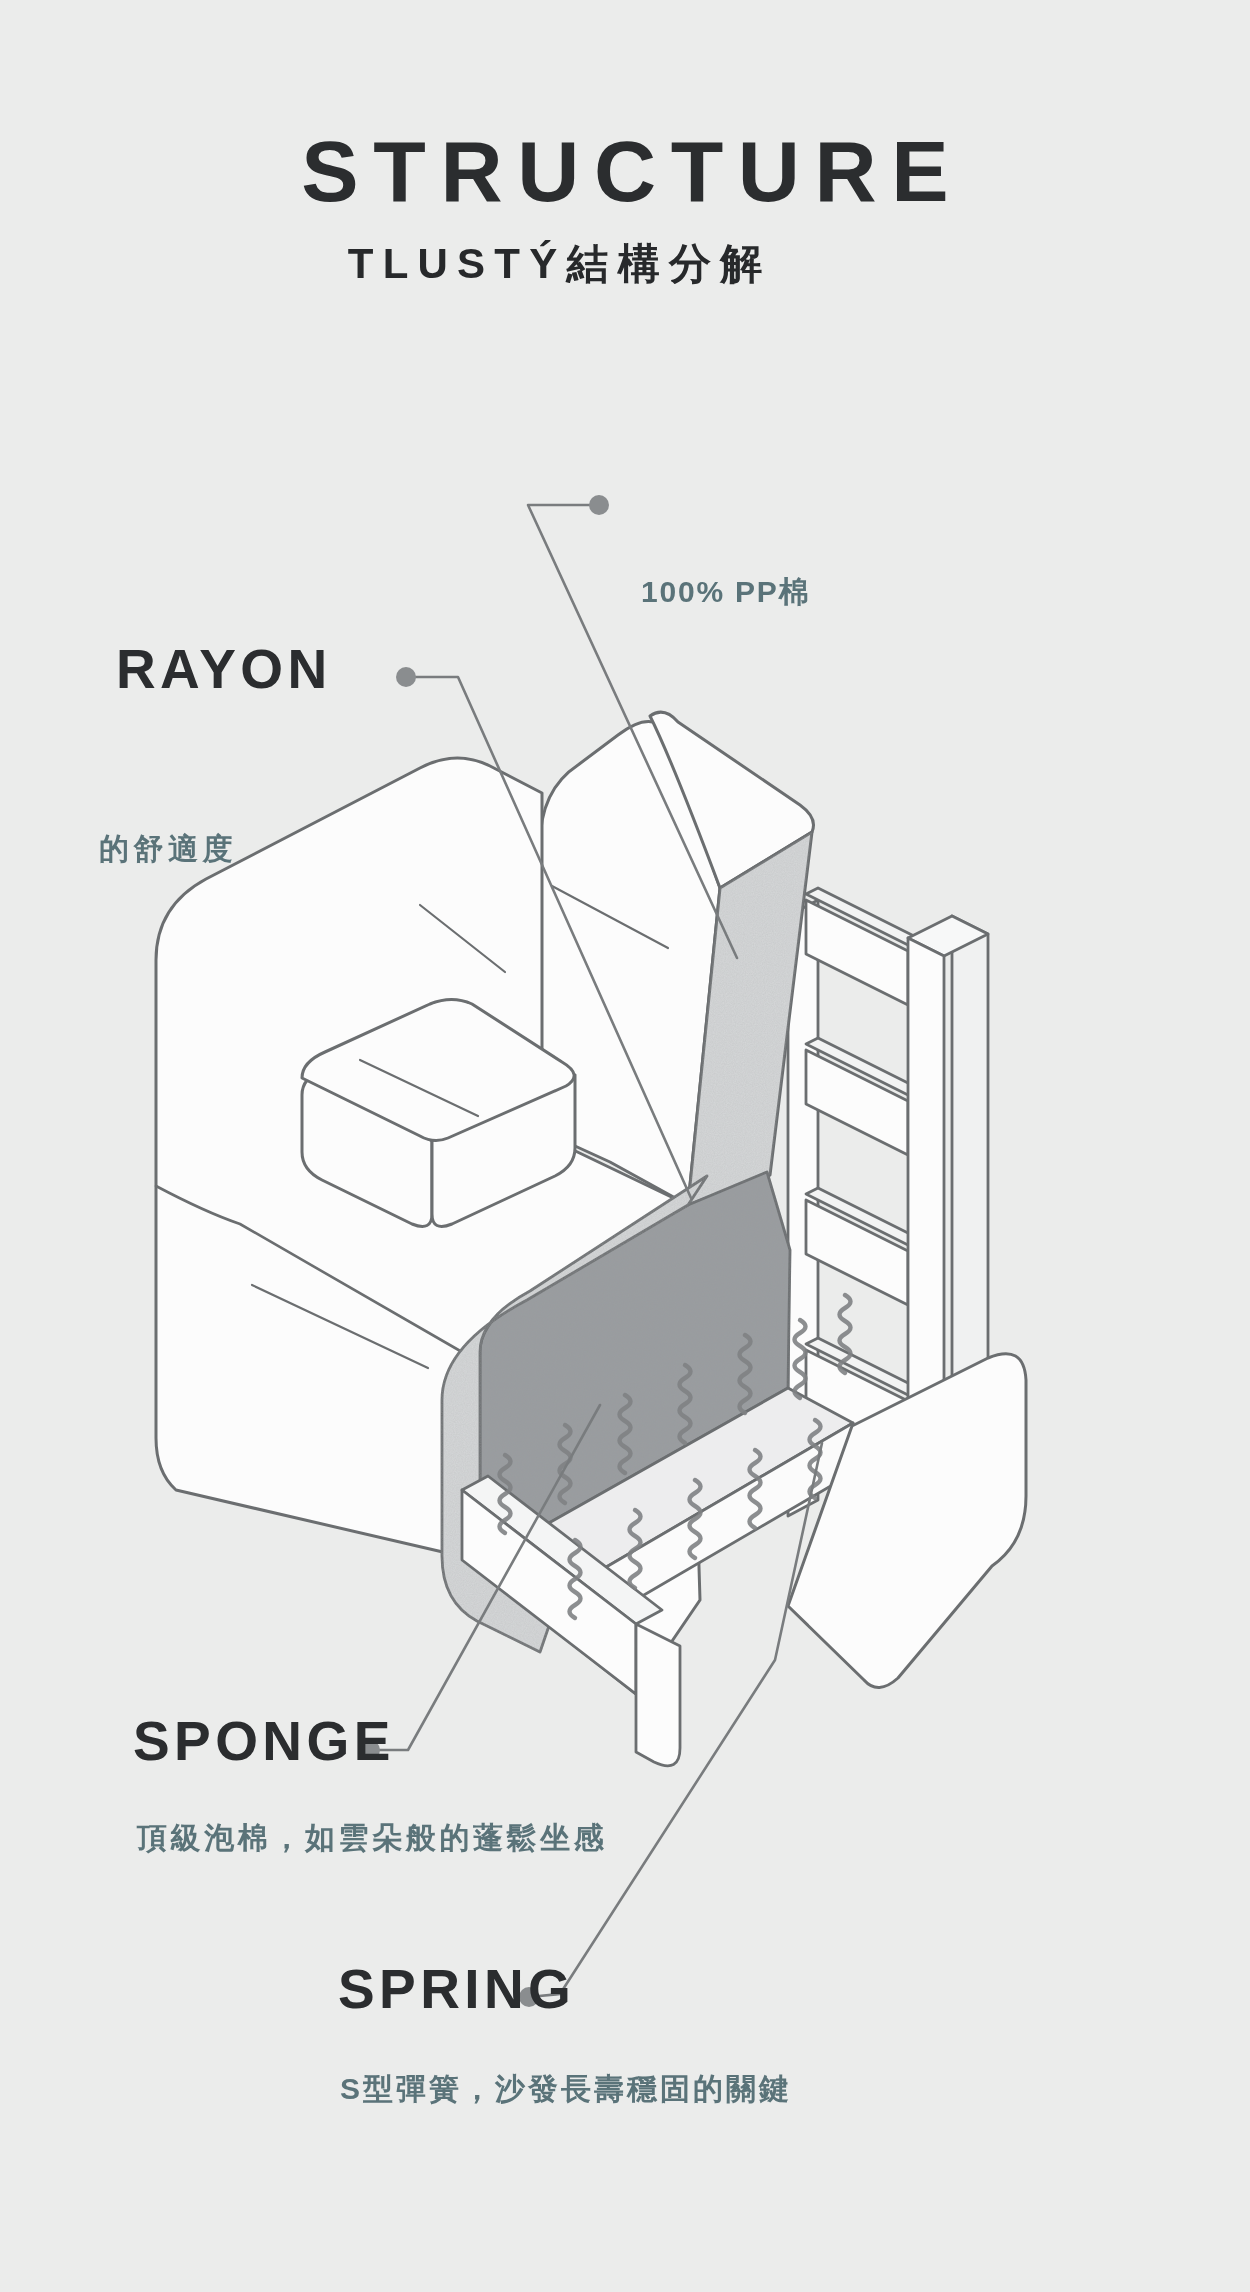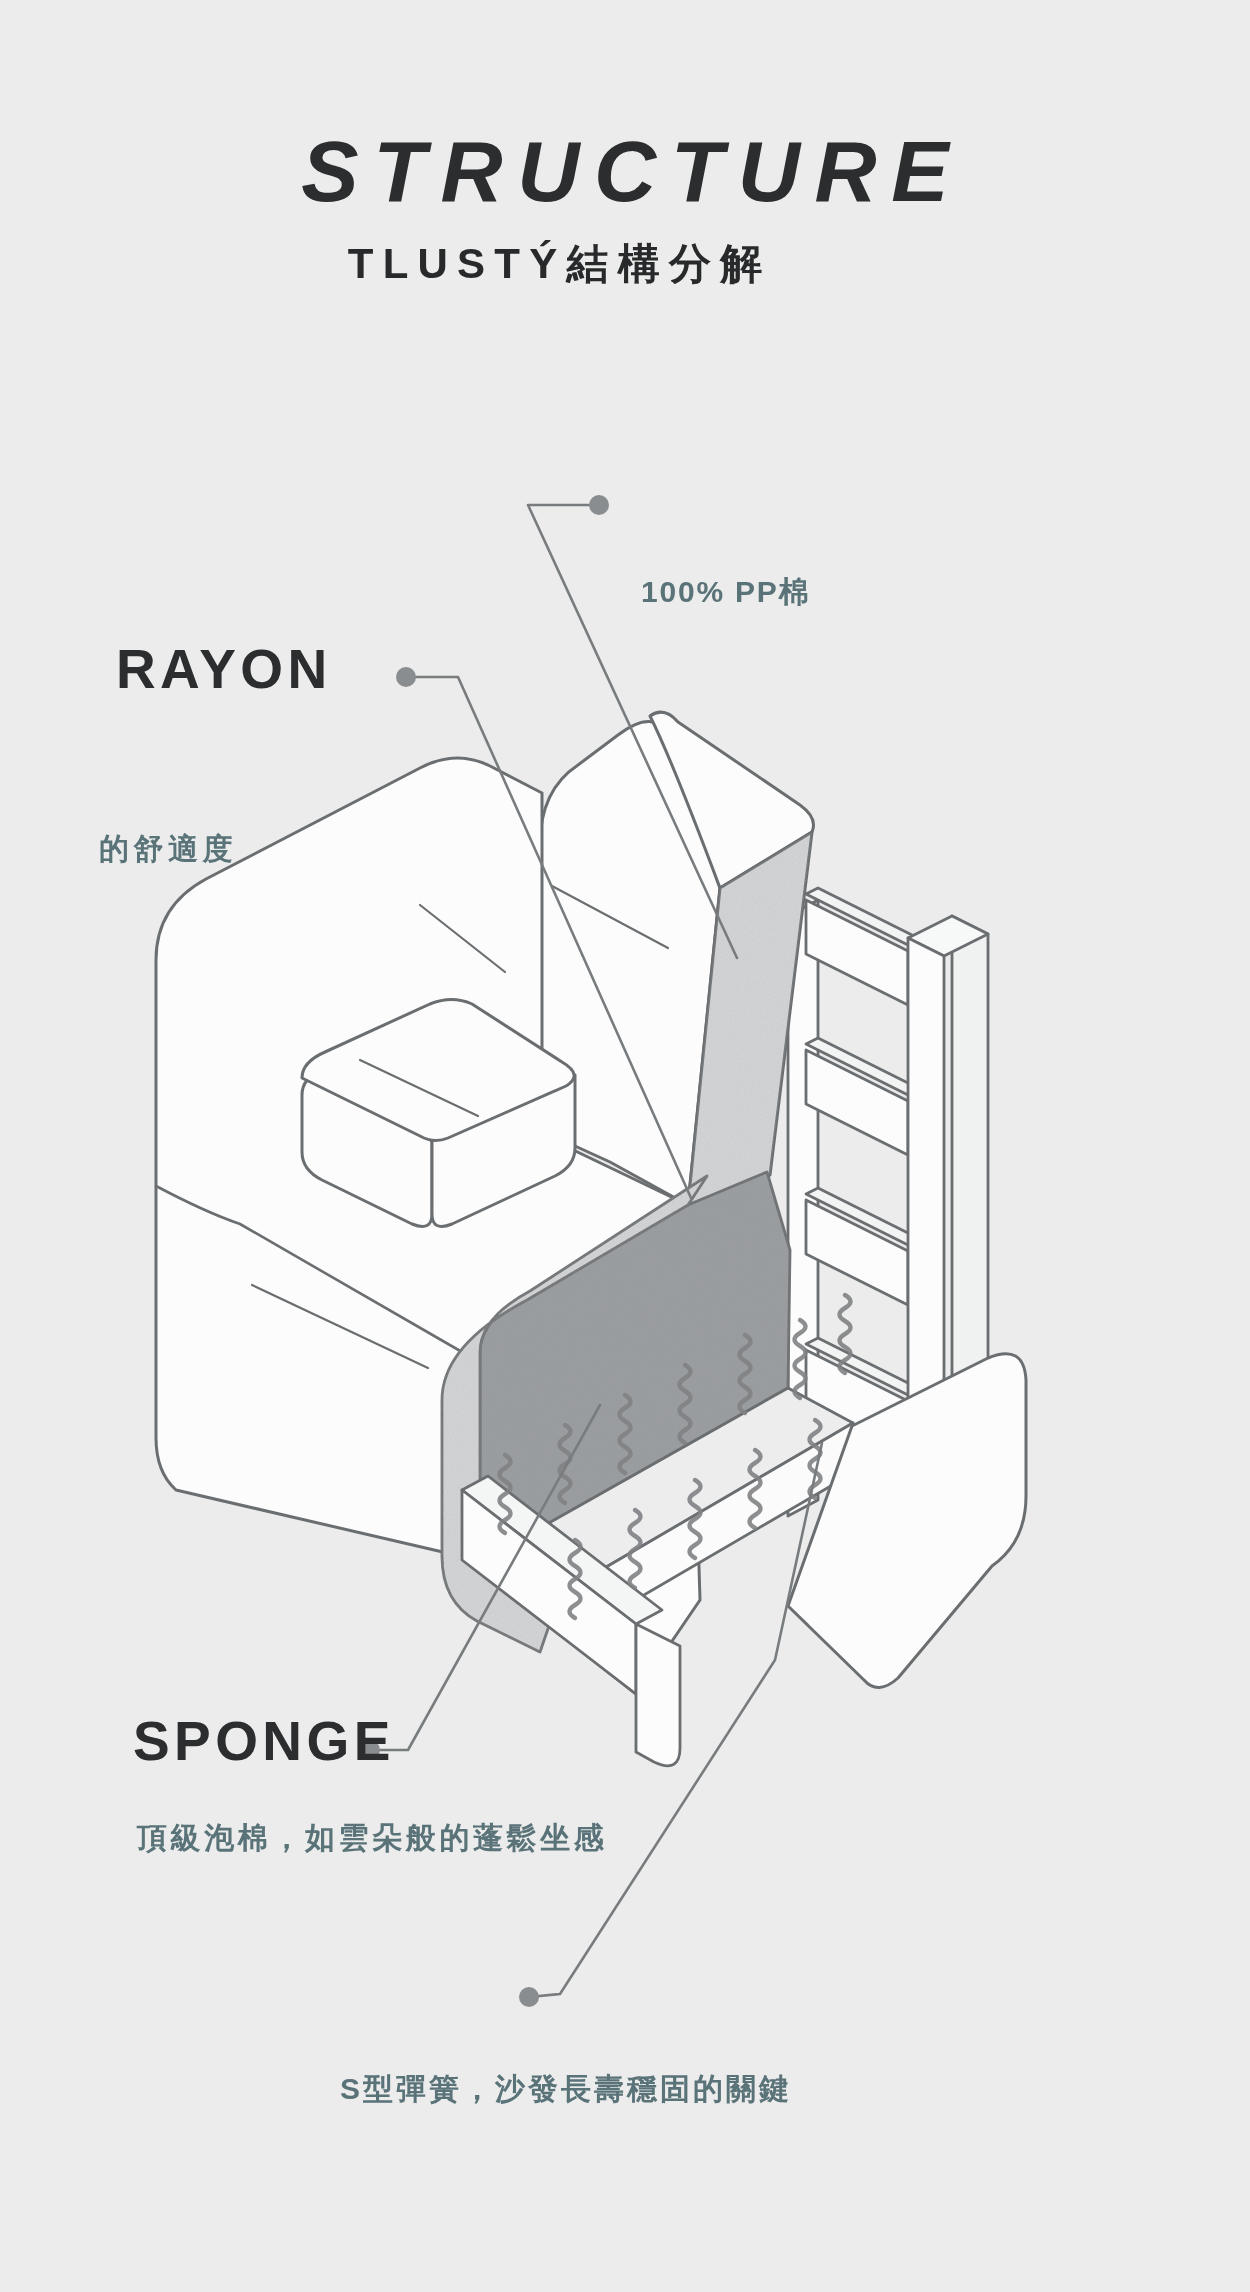--- a/index.html
+++ b/index.html
@@ -16,21 +16,20 @@
     font-family:"Liberation Sans", sans-serif;
     position:relative;overflow:hidden;
   }
   .stage{position:absolute;inset:0;width:1250px;height:2292px;}
   svg.diagram{position:absolute;left:0;top:0;width:1250px;height:2292px;}
   .txt{position:absolute;white-space:nowrap;line-height:1;}
   .title{
     left:0;top:128px;width:1250px;text-align:center;
     font-size:86px;font-weight:700;letter-spacing:.17em;text-indent:.17em;
     color:var(--label_dark);
-    font-style:italic;
   }
   .subtitle{
     left:0;top:243px;width:1110px;text-align:center;
     font-size:42px;font-weight:600;letter-spacing:.22em;text-indent:.22em;
     color:#27292b;
   }
   .lbl{
     font-size:55px;font-weight:700;letter-spacing:.08em;
     color:var(--label_dark);
   }
@@ -174,15 +173,16 @@
   <div class="txt subtitle">TLUSTÝ結構分解</div>
 
   <div class="txt desc desc-cushion">100% PP棉</div>
 
   <div class="txt lbl lbl-rayon">RAYON</div>
   <div class="txt desc desc-rayon2">的舒適度</div>
 
   <div class="txt lbl lbl-sponge">SPONGE</div>
   <div class="txt desc desc-sponge">頂級泡棉，如雲朵般的蓬鬆坐感</div>
 
+  <div class="txt lbl lbl-spring">SPRING</div>
   <div class="txt desc desc-spring">S型彈簧，沙發長壽穩固的關鍵</div>
 
 </div>
 
 </body></html>

